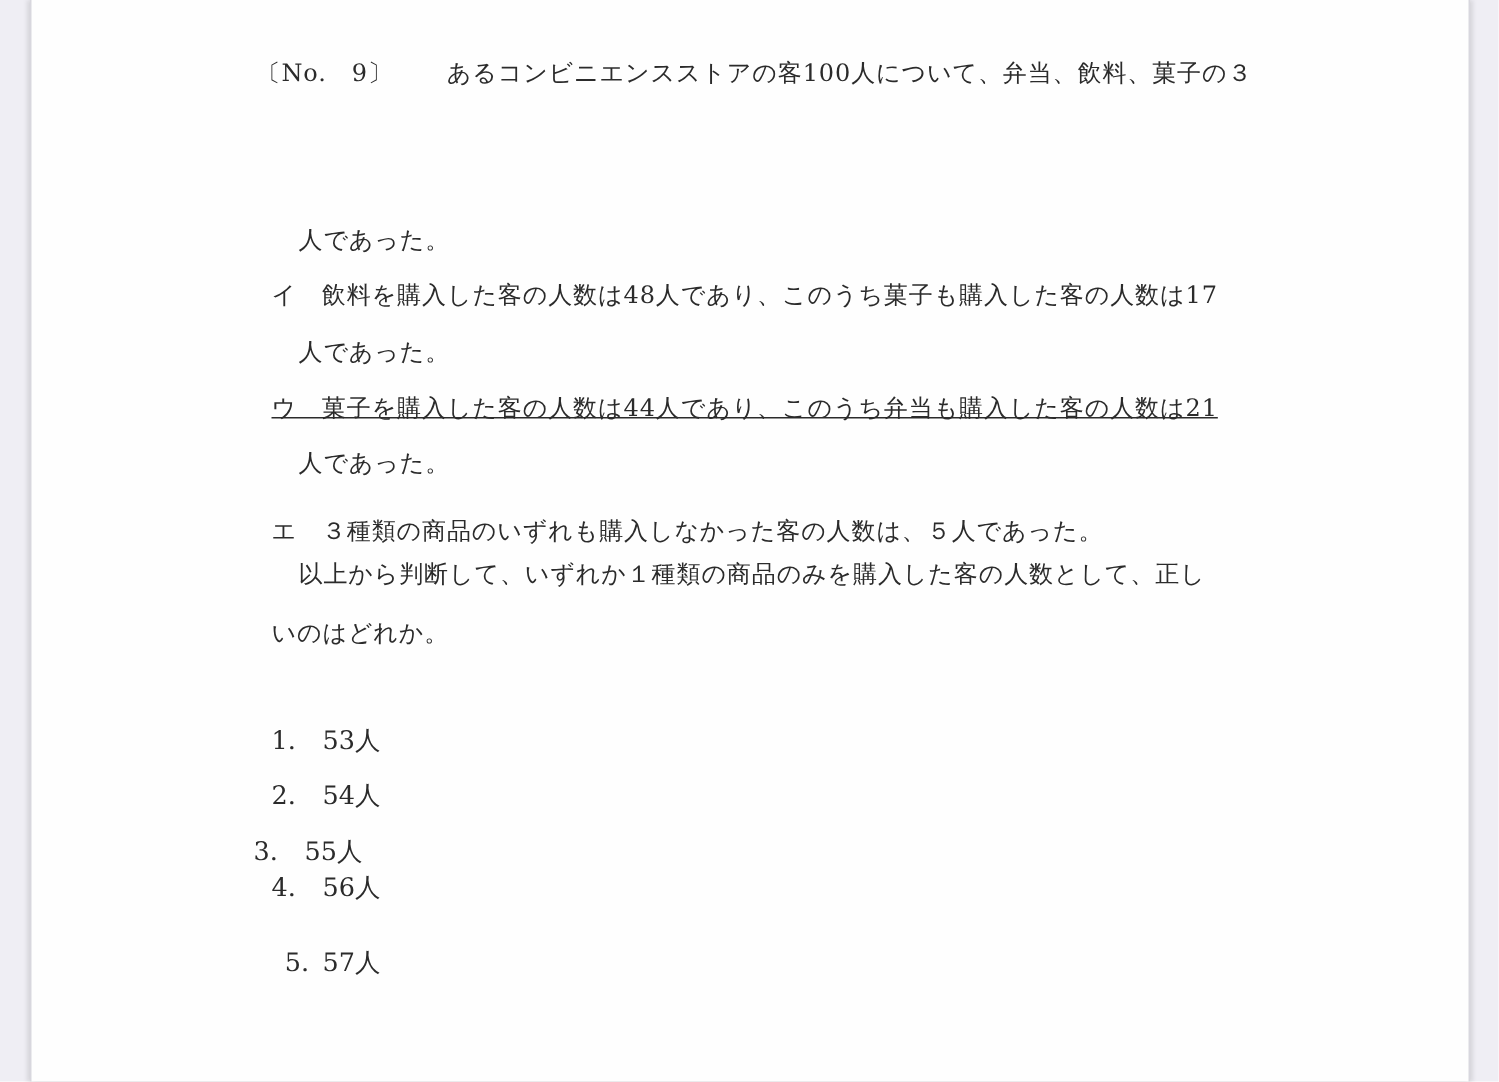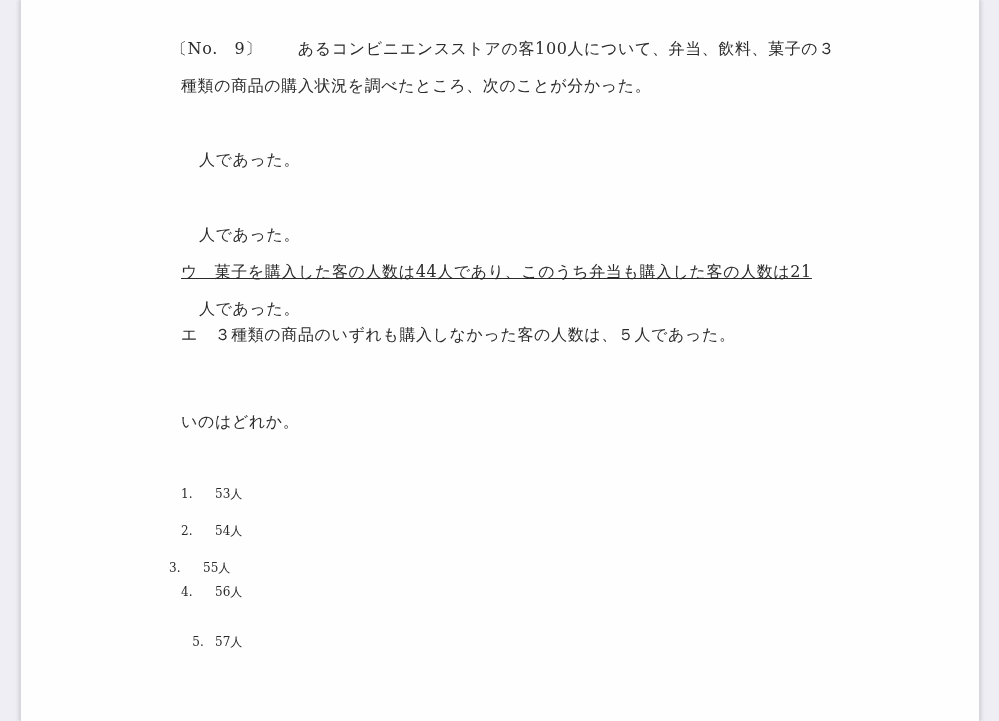--- a/index.html
+++ b/index.html
@@ -40,48 +40,49 @@
       letter-spacing: 0.6px;
       line-height: 20px;
     }
     .header-no {
       display: inline-block;
       margin-right: 36px;
     }
     .choice {
       position: absolute;
       white-space: nowrap;
-      font-size: 12px;
+      font-size: 17px;
       line-height: 20px;
     }
     .choice .num {
       display: inline-block;
       width: 34px;
     }
   </style>
 </head>
 <body>
 
 <div class="page">
   <div class="content">
 
     <div class="line" style="left:150px; top:39px;">
       <span class="header-no">〔No.　9〕</span><span>あるコンビニエンスストアの客100人について、弁当、飲料、菓子の３</span>
     </div>
-    <div class="line" style="left:160px; top:76px;">種類の商品の購入状況を調べたところ、次のことが分かった。</div>
 
     <div class="line" style="left:178px; top:150px;">人であった。</div>
 
+    <div class="line" style="left:160px; top:187px;">イ　飲料を購入した客の人数は48人であり、このうち菓子も購入した客の人数は17</div>
     <div class="line" style="left:178px; top:225px;">人であった。</div>
 
     <div class="line" style="left:160px; top:262px;text-decoration:underline;">ウ　菓子を購入した客の人数は44人であり、このうち弁当も購入した客の人数は21</div>
     <div class="line" style="left:178px; top:299px;">人であった。</div>
 
-    <div class="line" style="left:160px; top:325px;">エ　３種類の商品のいずれも購入しなかった客の人数は、５人であった。</div>
+    <div class="line" style="left:160px; top:344px;">エ　３種類の商品のいずれも購入しなかった客の人数は、５人であった。</div>
 
+    <div class="line" style="left:178px; top:373px;">以上から判断して、いずれか１種類の商品のみを購入した客の人数として、正し</div>
     <div class="line" style="left:160px; top:412px;">いのはどれか。</div>
 
     <div class="choice" style="left:160px; top:484px;">
       <span class="num">1.</span><span>53人</span>
     </div>
     <div class="choice" style="left:160px; top:521px;">
       <span class="num">2.</span><span>54人</span>
     </div>
     <div class="choice" style="left:148px; top:558px;">
       <span class="num">3.</span><span>55人</span>

